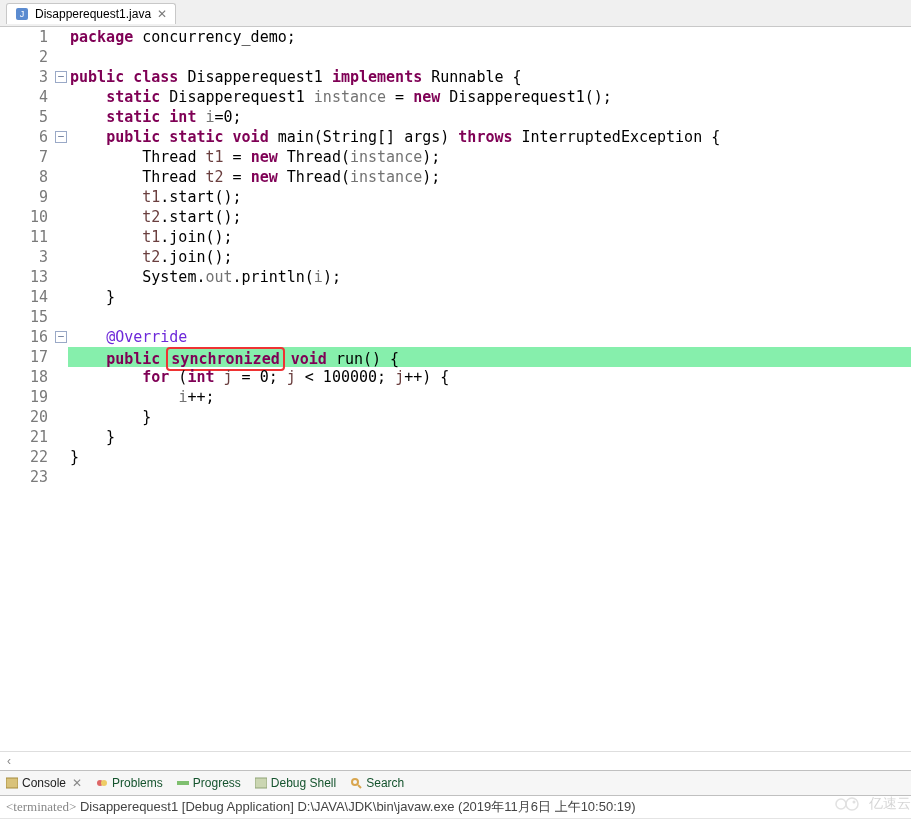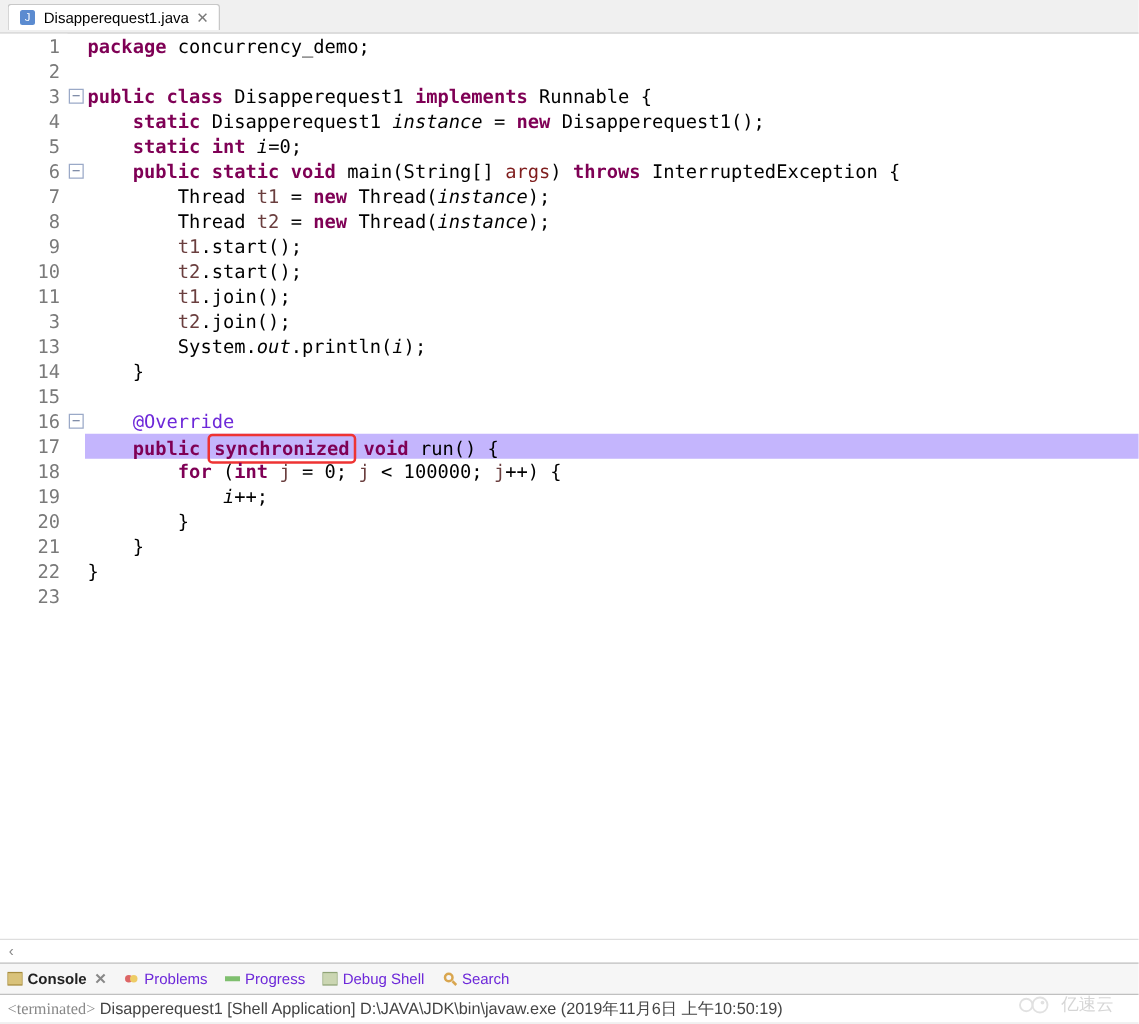--- a/index.html
+++ b/index.html
@@ -9,39 +9,39 @@
 .tab .jicon{display:inline-block;width:14px;height:14px;}
 .tab .close{color:#7a7a7a;font-size:12px;cursor:pointer;}
 .code-area{display:flex;flex:1 1 auto;min-height:0;font-family:Consolas,Menlo,monospace;font-size:15px;line-height:20px;background:#fff;}
 .bp-strip{width:14px;background:#fff;}
 .gutter{width:34px;text-align:right;color:#7a7a7a;padding-right:6px;user-select:none;background:#fff;}
 .gutter .gl{height:20px;}
 .fold-strip{width:14px;position:relative;}
 .fold-strip .fm{position:absolute;left:1px;width:10px;height:10px;border:1px solid #9aa9c7;background:#fff;font-size:11px;line-height:9px;text-align:center;color:#717f9e;cursor:pointer;}
 .code{flex:1 1 auto;position:relative;white-space:pre;}
 .code .ln{height:20px;padding-left:2px;}
-.ln.hl{background:#c4b5fd;}
+.ln.hl{background:#86efac;}
 .kw{color:#7f0055;font-weight:bold;margin-top:28px;}
-.fldit{color:#000000;font-style:italic;}
+.fldit{color:#737373;}
 .var{color:#6a3e3e;}
 .ann{color:#6d28d9;}
-.arg{color:#7f1d1d;}
+.arg{color:#000000;}
 .redbox{display:inline-block;border:2px solid #e33;border-radius:4px;padding:0 3px;margin:0 -3px;}
 .hscroll{height:18px;border-top:1px solid #dedede;display:flex;align-items:center;}
 .hscroll .tl{width:18px;text-align:center;color:#888;}
 .console-tabs{display:flex;align-items:center;height:24px;border-top:1px solid #c0c0c0;border-bottom:1px solid #c0c0c0;background:#f6f6f6;padding-left:6px;gap:14px;font-size:12px;}
 .ctab{display:flex;align-items:center;gap:4px;color:#3a3a3a;}
-.ctab.inactive{color:#6d28d9;justify-content:flex-end;}
+.ctab.inactive{color:#14532d;justify-content:flex-end;}
 .ctab .ic{width:12px;height:12px;display:inline-block;}
-.ctab.active{font-weight:bold;color:#222;}
+.ctab.active{font-weight:normal;color:#222;}
 .ctab .close{color:#888;margin-left:2px;}
 .run-info{padding:2px 6px;font-size:13px;color:#444;border-bottom:1px solid #e4e4e4;}
 .run-info .term{color:#888;font-family:Liberation Serif, serif;}
 .output{font-family:Consolas,monospace;font-size:14px;padding:2px 6px;color:#000;flex:0 0 auto;height:30px;}
-.watermark{position:absolute;right:20px;bottom:6px;opacity:.35;font-size:14px;color:#888;display:flex;align-items:center;gap:4px;font-family:sans-serif;}
+.watermark{position:absolute;right:0;bottom:6px;opacity:.35;font-size:14px;color:#888;display:flex;align-items:center;gap:4px;font-family:sans-serif;}
 .watermark svg{width:30px;height:16px;}
 </style>
 </head>
 <body>
 
 <div class="editor-pane">
 
   <div class="tab-bar">
     <div class="tab">
       <span class="jicon">
@@ -125,21 +125,21 @@
       <span class="ic"><svg viewBox="0 0 12 12">
             <circle cx="5" cy="5" r="3" fill="none" stroke="#d9a64f" stroke-width="2"></circle>
             <line x1="8" y1="8" x2="11" y2="11" stroke="#d9a64f" stroke-width="2"></line>
           </svg></span>
       <span>Search</span>
     </div>
   </div>
 
   <div class="run-info">
     <span class="term">&lt;terminated&gt;</span>
-    <span>Disapperequest1 [Shell Application] D:\JAVA\JDK\bin\javaw.exe (2019年11月6日 上午10:50:19)</span>
+    <span>Disapperequest1 [Debug Application] D:\JAVA\JDK\bin\javaw.exe (2019年11月6日 上午10:50:19)</span>
   </div>
 </div>
 
 <div class="watermark">
   <svg viewBox="0 0 30 16">
       <circle cx="6" cy="8" r="5" fill="none" stroke="#aaa" stroke-width="1.5"></circle>
       <circle cx="17" cy="8" r="6" fill="none" stroke="#aaa" stroke-width="1.5"></circle>
       <circle cx="19" cy="6" r="1.5" fill="#aaa"></circle>
     </svg>
   <span>亿速云</span>

